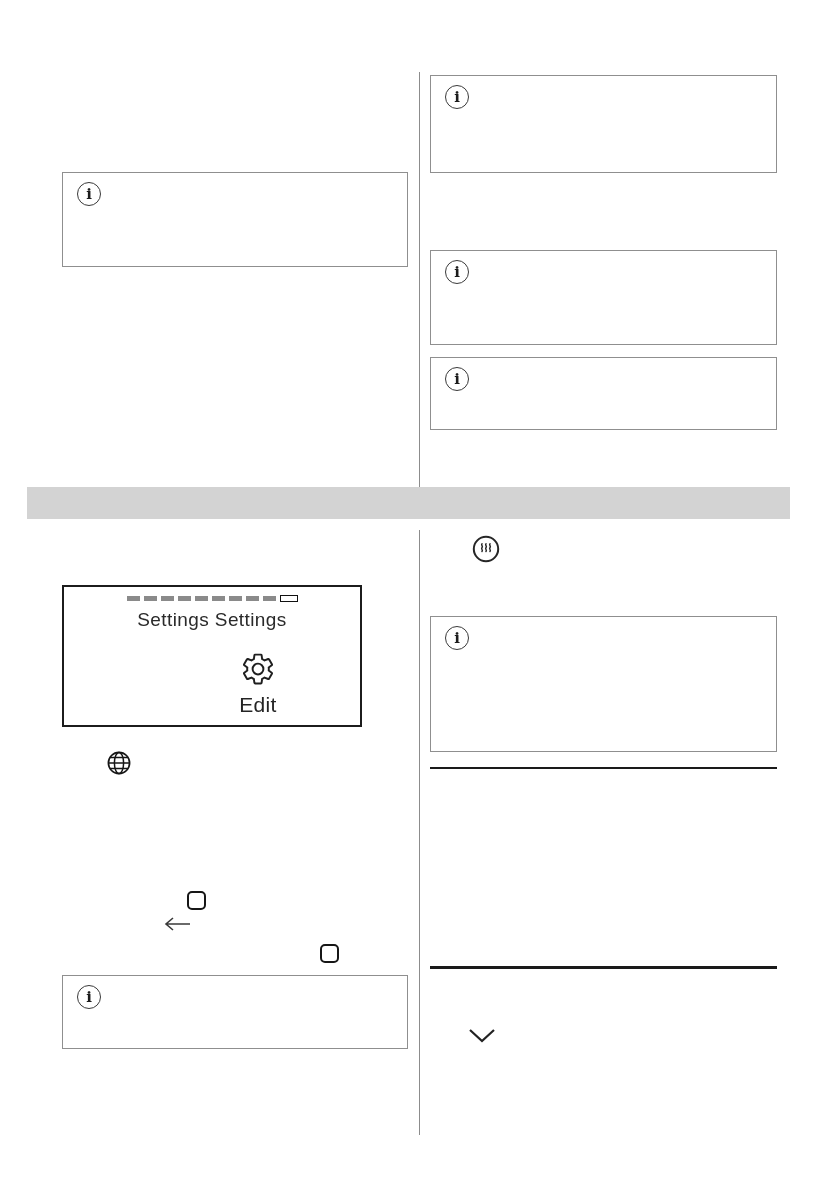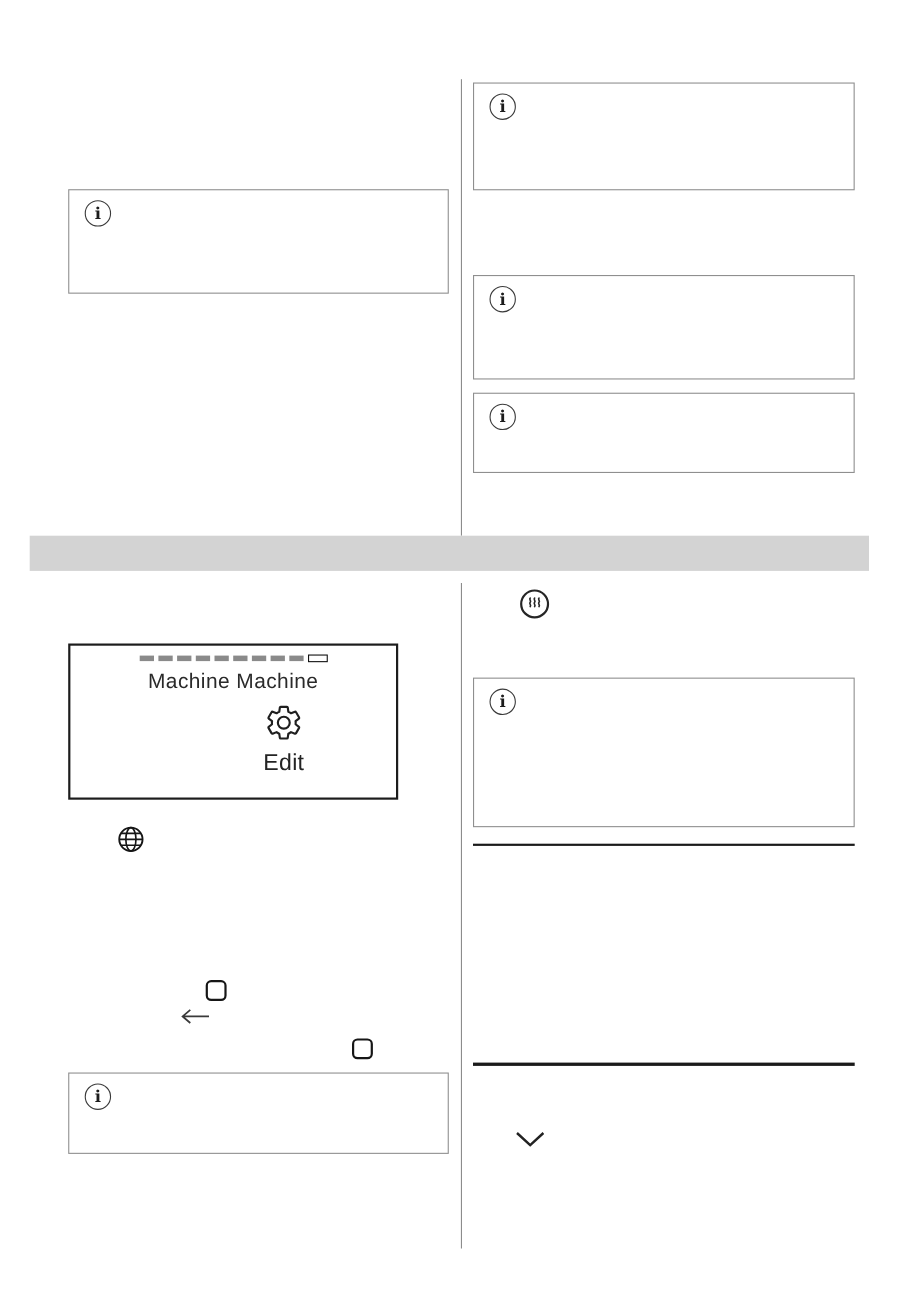--- a/index.html
+++ b/index.html
@@ -18,21 +18,21 @@
   .display-panel{
     position:absolute;left:62px;top:585px;width:300px;height:142px;box-sizing:border-box;
     border:2px solid var(--display-border,#1c1c1c);background:#fff;
   }
   .pagination{display:flex;justify-content:center;align-items:center;gap:4px;margin-top:8px;}
   .dash{width:13px;height:5px;background:var(--pagination-dash,#8a8a8a);}
   .dash.current{width:18px;height:7px;background:#fff;border:1.5px solid #111;box-sizing:border-box;}
   .display-title{
     text-align:center;margin-top:7px;font-size:19px;font-weight:500;letter-spacing:.4px;color:#2a2a2a;
   }
-  .edit-block{position:absolute;left:159px;top:52px;width:70px;text-align:center;}
+  .edit-block{position:absolute;left:159px;top:64px;width:70px;text-align:center;}
   .edit-label{margin-top:2px;font-size:21px;font-weight:500;color:#242424;letter-spacing:.3px;}
   .icon-abs{position:absolute;}
   .btn-square{
     position:absolute;width:19px;height:19px;border:2.2px solid #161616;border-radius:5px;box-sizing:border-box;background:#fff;
   }
   .hrule{position:absolute;left:430px;width:347px;background:var(--rule,#1a1a1a);}
 </style>
 </head>
 <body>
 
@@ -87,21 +87,21 @@
         <span class="dash"></span>
         <span class="dash"></span>
         <span class="dash"></span>
         <span class="dash"></span>
         <span class="dash"></span>
         <span class="dash"></span>
         <span class="dash"></span>
         <span class="dash"></span>
         <span class="dash current"></span>
       </div>
-    <div class="display-title">Machine Machine</div>
+    <div class="display-title">Settings Settings</div>
     <div class="edit-block">
       <svg width="36" height="36" viewBox="0 0 24 24">
         <path fill="none" stroke="#1f1f1f" stroke-width="1.3" stroke-linejoin="round" d="M19.14 12.94c.04-.3.06-.61.06-.94 0-.32-.02-.64-.07-.94l2.03-1.58c.18-.14.23-.41.12-.61l-1.92-3.32c-.12-.22-.37-.29-.59-.22l-2.39.96c-.5-.38-1.03-.7-1.62-.94l-.36-2.54c-.04-.24-.24-.41-.48-.41h-3.84c-.24 0-.43.17-.47.41l-.36 2.54c-.59.24-1.13.57-1.62.94l-2.39-.96c-.22-.08-.47 0-.59.22L2.74 8.87c-.12.21-.08.47.12.61l2.03 1.58c-.05.3-.09.63-.09.94s.02.64.07.94l-2.03 1.58c-.18.14-.23.41-.12.61l1.92 3.32c.12.22.37.29.59.22l2.39-.96c.5.38 1.03.7 1.62.94l.36 2.54c.05.24.24.41.48.41h3.84c.24 0 .44-.17.47-.41l.36-2.54c.59-.24 1.13-.56 1.62-.94l2.39.96c.22.08.47 0 .59-.22l1.92-3.32c.12-.22.07-.47-.12-.61l-2.01-1.58z M12 15.6c-1.98 0-3.6-1.62-3.6-3.6s1.62-3.6 3.6-3.6 3.6 1.62 3.6 3.6-1.62 3.6-3.6 3.6z"></path>
       </svg>
       <div class="edit-label">Edit</div>
     </div>
   </div>
 
   <svg class="icon-abs" style="left:107px;top:751px;" width="24" height="24" viewBox="0 0 24 24">
     <circle cx="12" cy="12" r="10.6" fill="none" stroke="#161616" stroke-width="1.7"></circle>

